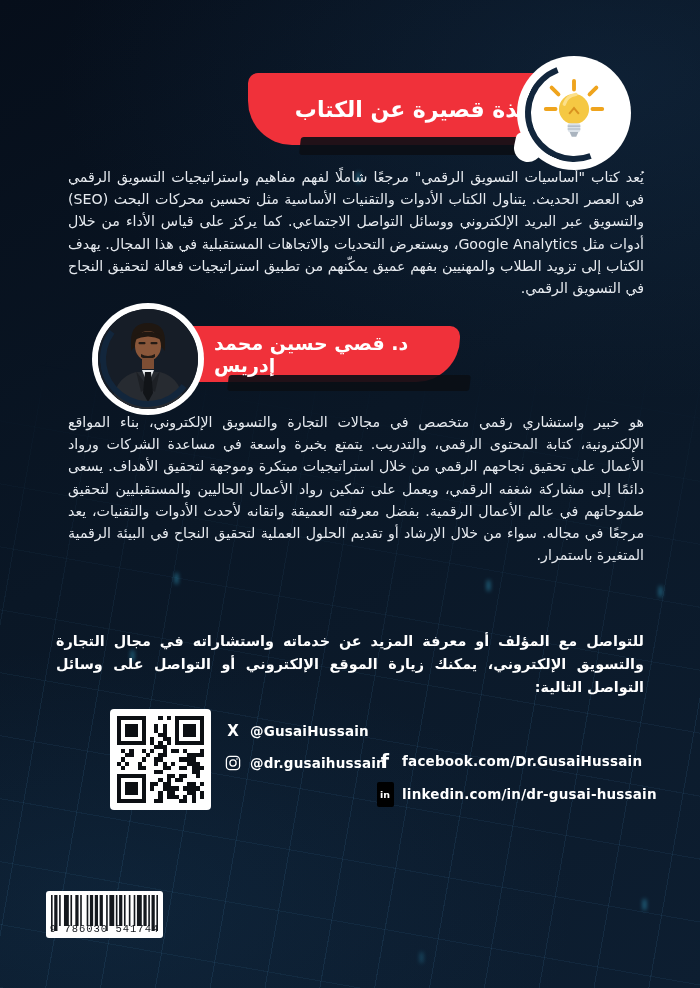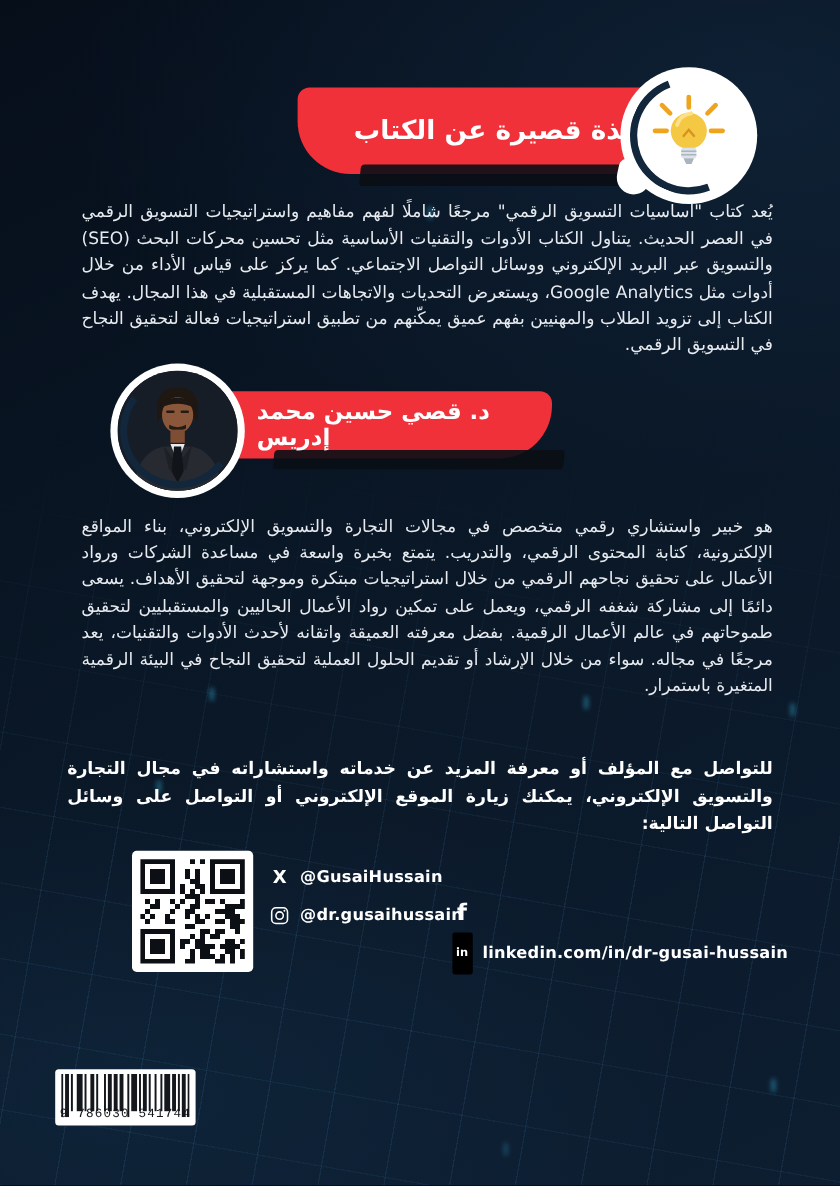--- a/index.html
+++ b/index.html
@@ -41,36 +41,36 @@
     border-left-color:#12263c;border-bottom-color:#12263c;transform:rotate(24deg);}
   .badge-bulb svg{position:absolute;left:22px;top:18px;}
   .badge-author{left:92px;top:303px;width:112px;height:112px;}
   .badge-author .photo{position:absolute;inset:6px;border-radius:50%;overflow:hidden;background:#161d27;}
   .badge-author .arc{transform:rotate(-8deg);}
 
   
   .para{position:absolute;left:68px;right:56px;direction:rtl;text-align:justify;text-align-last:right;
     color:#e7ebf0;font-size:14.2px;line-height:22.2px;margin:0;}
   .para-book{top:166px;}
-  .para-bio{top:428px;}
+  .para-bio{top:411px;}
   .para-contact{top:630px;left:56px;font-weight:bold;color:#fff;font-size:14.4px;line-height:23px;}
 
   
   .qr-box{position:absolute;left:110px;top:709px;width:101px;height:101px;background:#fff;
     border-radius:4px;padding:0;z-index:2;}
   .qr-box svg{position:absolute;inset:7px;width:87px;height:87px;}
   .social-col{position:absolute;display:flex;flex-direction:column;color:#fff;z-index:2;}
   .social-left{left:224px;top:721px;gap:12px;}
   .social-right{left:376px;top:751px;gap:13px;}
   .srow{display:flex;align-items:center;gap:8px;direction:ltr;height:20px;}
   .slabel{font-weight:bold;font-size:13.5px;letter-spacing:.2px;white-space:nowrap;}
   .sic{display:inline-flex;align-items:center;justify-content:center;width:18px;height:18px;flex:0 0 18px;}
   .xic{font-weight:900;font-size:15px;color:#fff;}
   .fic{font-weight:bold;font-size:19px;color:#fff;line-height:1;}
-  .inic{width:17px;height:35px;background:#000;color:#fff;border-radius:2px;
+  .inic{width:17px;height:25px;background:#000;color:#fff;border-radius:2px;
     font-weight:bold;font-size:9.5px;display:flex;align-items:center;justify-content:center;}
 
   
   .barcode{position:absolute;left:46px;top:891px;width:117px;height:47px;background:#fff;
     border-radius:3px;z-index:2;}
   .barcode svg{position:absolute;left:5px;top:4px;width:107px;height:36px;}
   .isbn{position:absolute;left:0;right:0;bottom:3px;text-align:center;color:#14181d;
     font-family:"Liberation Mono","DejaVu Sans Mono",monospace;font-size:10.5px;letter-spacing:1px;}
 </style>
 </head>
@@ -362,20 +362,21 @@
             <circle cx="12" cy="4" r="0.8" fill="#fff" stroke="none"></circle>
         </svg>
       </span>
       <span class="slabel">@dr.gusaihussain</span>
     </div>
   </div>
 
   <div class="social-col social-right">
     <div class="srow">
       <span class="sic fic">f</span>
+      <span class="slabel">facebook.com/Dr.GusaiHussain</span>
     </div>
     <div class="srow">
       <span class="sic">
         <span class="inic">in</span>
       </span>
       <span class="slabel">linkedin.com/in/dr-gusai-hussain</span>
     </div>
   </div>
 
   <div class="barcode">

